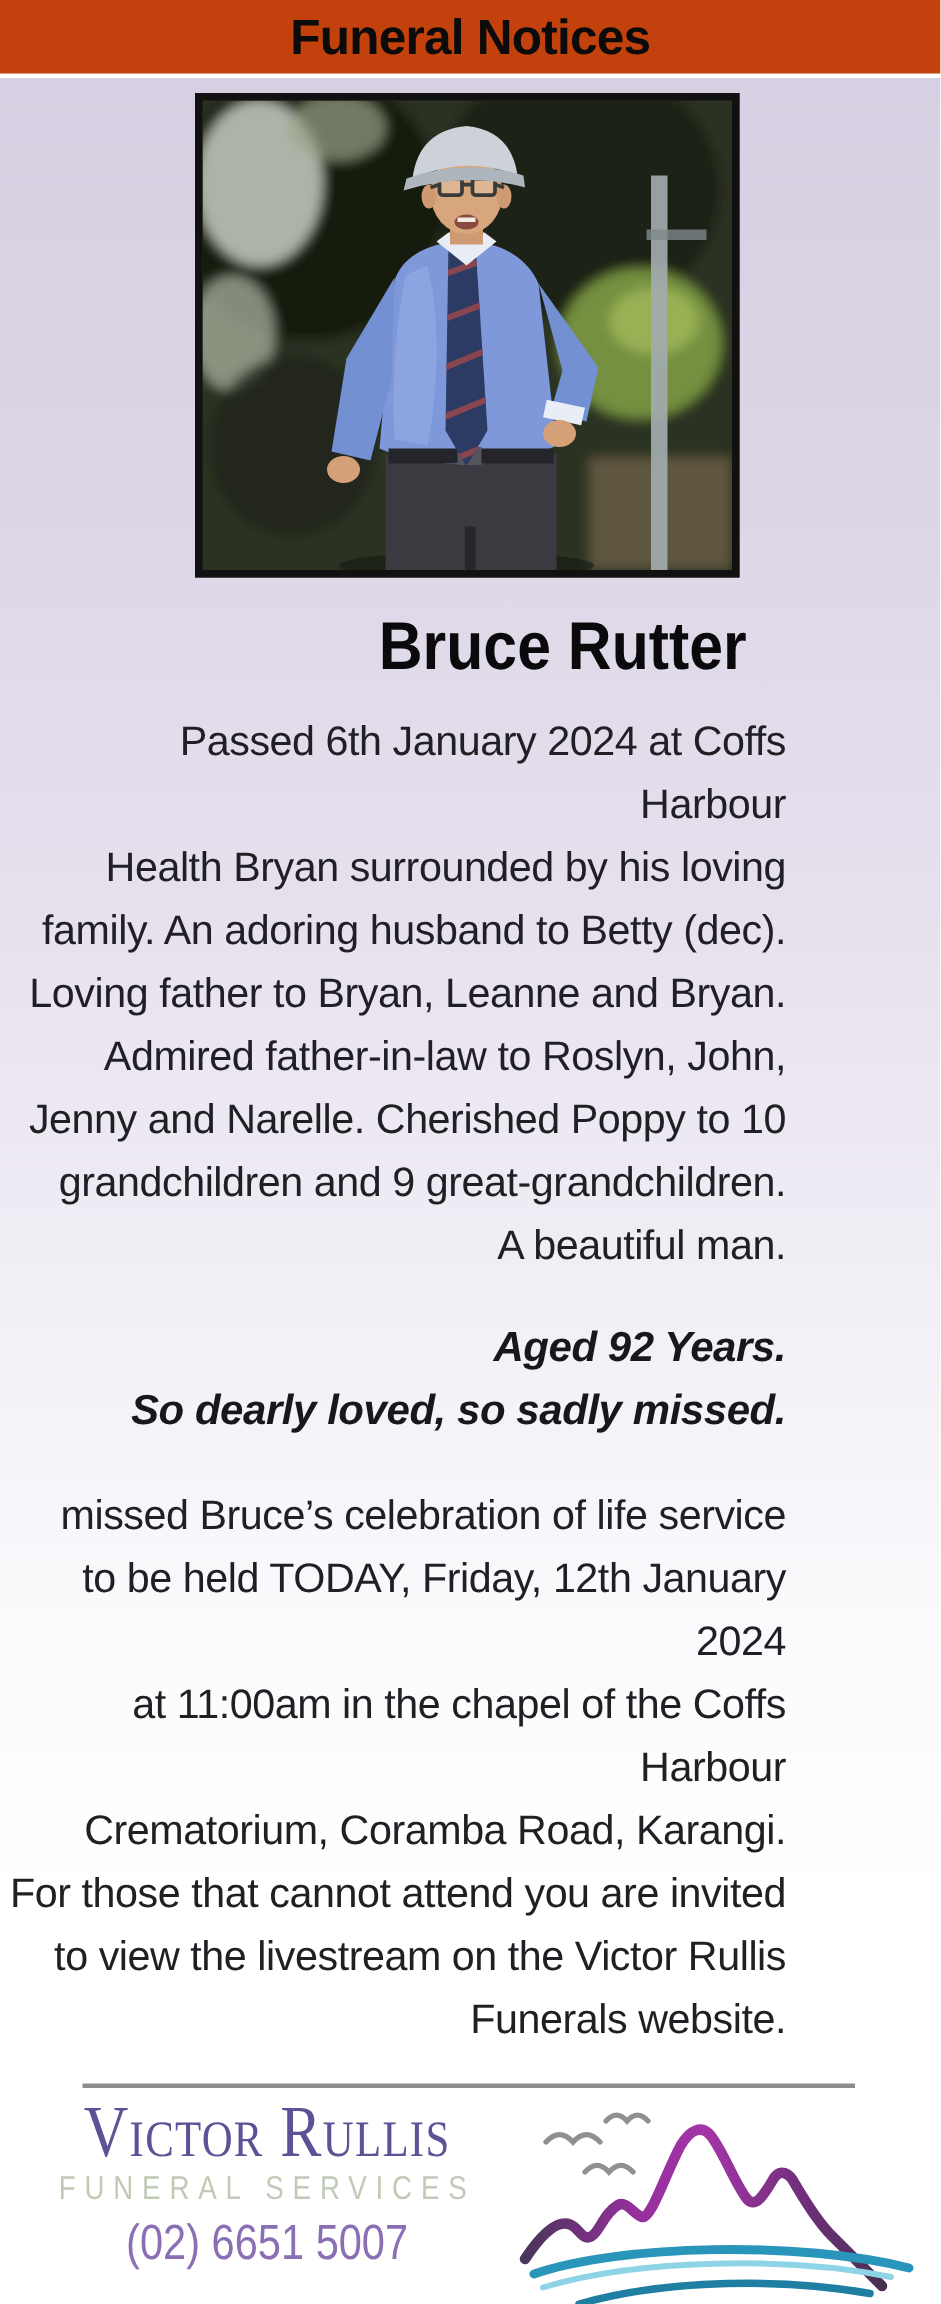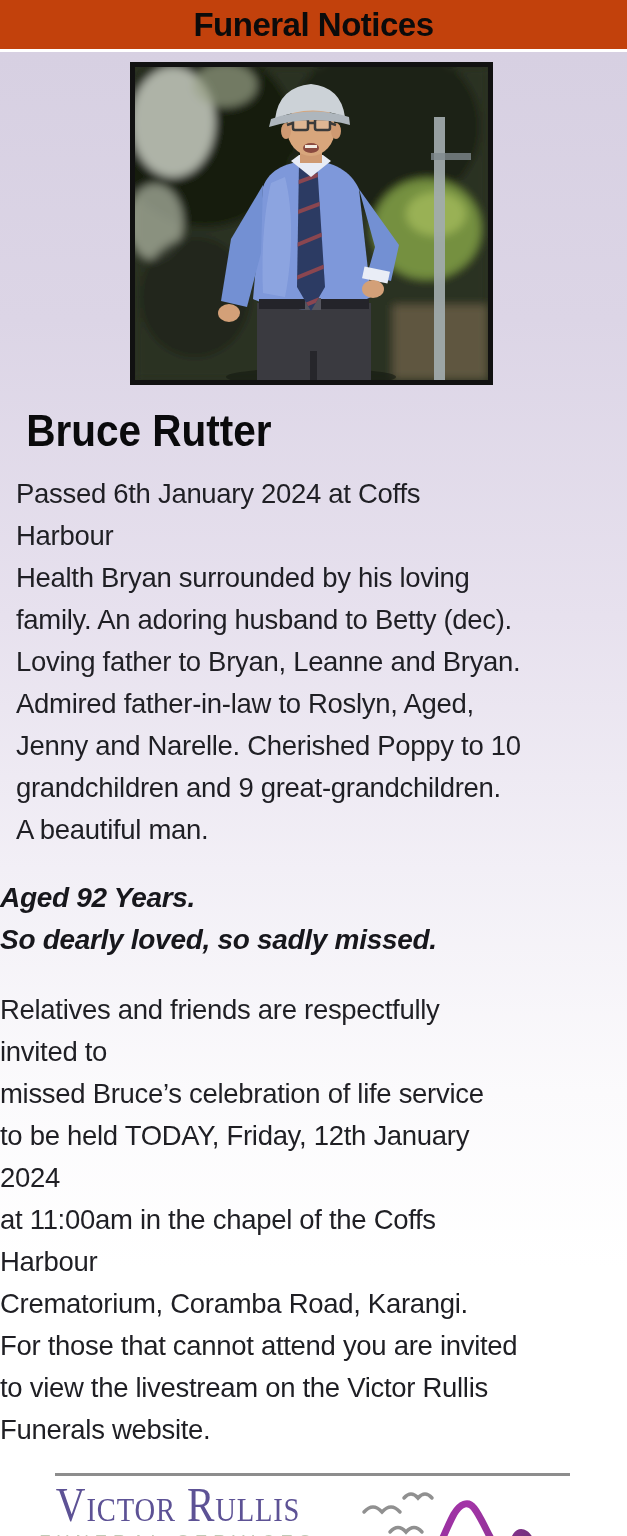--- a/index.html
+++ b/index.html
@@ -15,21 +15,21 @@
   }
   .notice-card{
     margin-top:3px;height:1484px;
     background:linear-gradient(180deg,#d7d0e2 0%,#dcd5e6 18%,#e7e1ee 38%,#f2eff6 55%,#fbfafc 70%,#ffffff 82%,#ffffff 100%);
   }
   .photo-frame{
     width:353px;height:313px;border:5px solid #111111;margin:0 0 0 130px;
     position:relative;top:10px;background:#2a3120;overflow:hidden;
   }
   .photo-frame svg{display:block;}
-  .text-col{width:524px;text-align:left;}
+  .text-col{width:524px;text-align:right;}
   .deceased-name{
     margin-top:30px;font-size:45px;font-weight:900;color:#0a0a0c;
     transform:scaleX(0.9);transform-origin:center top;letter-spacing:0;
   }
   .para{font-size:27.5px;line-height:42px;color:#1f1f24;letter-spacing:-0.3px;}
   .para .line{display:block;}
   .obituary{margin-top:16px;}
   .tribute{margin-top:26px;font-weight:bold;font-style:italic;font-size:28px;color:#17171c;}
   .service{margin-top:28px;}
   .notice-footer{margin-top:22px;position:relative;}
@@ -136,33 +136,32 @@
   </figure>
 
   <div class="text-col">
     <h1 class="deceased-name" style="margin:0;margin-top:30px;">Bruce Rutter</h1>
 
     <p class="para obituary" style="margin:16px 0 0 16px;">
       <span class="line">Passed 6th January 2024 at Coffs Harbour</span>
       <span class="line">Health Bryan surrounded by his loving</span>
       <span class="line">family. An adoring husband to Betty (dec).</span>
       <span class="line">Loving father to Bryan, Leanne and Bryan.</span>
-      <span class="line">Admired father-in-law to Roslyn, Aged,</span>
+      <span class="line">Admired father-in-law to Roslyn, John,</span>
       <span class="line">Jenny and Narelle. Cherished Poppy to 10</span>
       <span class="line">grandchildren and 9 great-grandchildren.</span>
       <span class="line">A beautiful man.</span>
     </p>
 
     <p class="para tribute" style="margin:26px 0 0 0;">
       <span class="line">Aged 92 Years.</span>
       <span class="line">So dearly loved, so sadly missed.</span>
     </p>
 
     <p class="para service" style="margin:28px 0 0 0;">
-      <span class="line">Relatives and friends are respectfully invited to</span>
       <span class="line">missed Bruce’s celebration of life service</span>
       <span class="line">to be held TODAY, Friday, 12th January 2024</span>
       <span class="line">at 11:00am in the chapel of the Coffs Harbour</span>
       <span class="line">Crematorium, Coramba Road, Karangi.</span>
       <span class="line">For those that cannot attend you are invited</span>
       <span class="line">to view the livestream on the Victor Rullis</span>
       <span class="line">Funerals website.</span>
     </p>
   </div>
 

